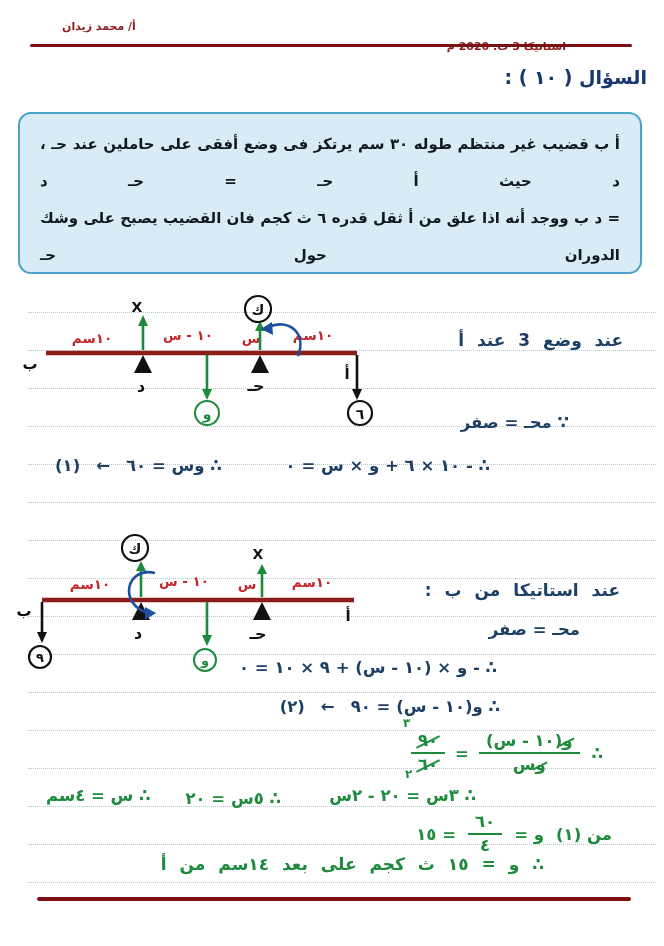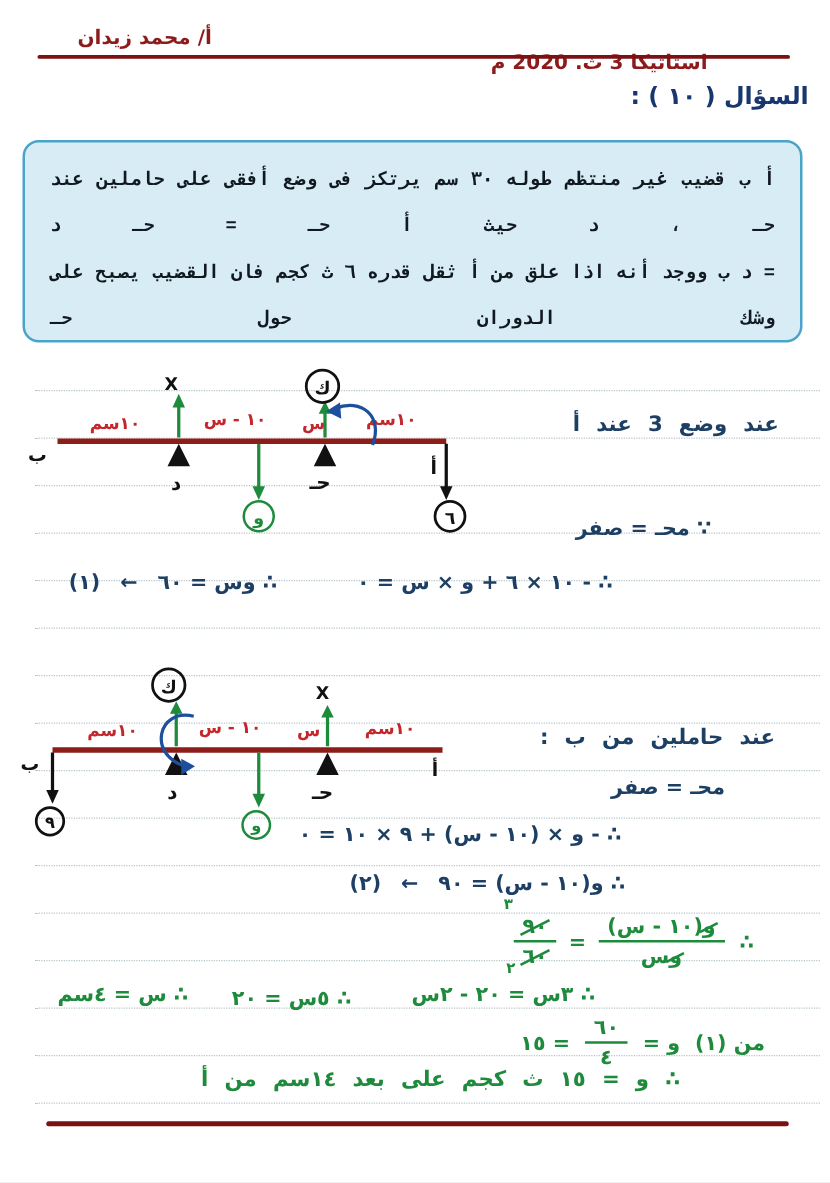--- a/index.html
+++ b/index.html
@@ -1,25 +1,25 @@
 <!DOCTYPE html>
 <html lang="ar" dir="rtl"><head>
 <meta charset="utf-8">
 <style>
   html,body{margin:0;padding:0;background:#e8e8e8;}
   #page{position:relative;width:664px;height:946px;background:#ffffff;overflow:hidden;
         font-family:"DejaVu Sans",sans-serif;direction:rtl;}
   .abs{position:absolute;}
   
-  .hdr{color:#8E1B1B;font-size:16px;font-weight:bold;}
+  .hdr{color:#8E1B1B;font-size:11px;font-weight:bold;}
   #hdr-rule{left:30px;top:44px;width:602px;height:3px;background:#7B1113;border-radius:2px;}
   #title{right:17px;top:66px;color:#17376E;font-size:19px;font-weight:bold;}
   
   #pbox{left:18px;top:112px;width:624px;height:162px;background:#D8ECF5;
-        border:2.5px solid #4AA3C8;border-radius:13px;padding:12px 20px 0 20px;box-sizing:border-box;font-family:Liberation Mono, monospace;}
+        border:2.5px solid #4AA3C8;border-radius:13px;padding:12px 20px 0 20px;box-sizing:border-box;}
   .pline{color:#101820;font-size:15px;font-weight:bold;line-height:37px;text-align:justify;}
   .pline.just{text-align-last:justify;}
   .pline.last{text-align:right;}
   
   .rline{position:absolute;left:28px;right:8px;height:0;border-top:1.5px dotted #B9C7CD;}
   
   .navy{color:#1C3F63;}
   .green{color:#1E8A3C;}
   .hand{font-weight:600;font-size:16.5px;white-space:nowrap;}
   .hand.big{font-size:17px;word-spacing:7px;}
@@ -155,21 +155,21 @@
 
     <polygon points="254,74 245,92 263,92" fill="#111"></polygon>
     <text x="250" y="111" font-size="16" font-weight="bold" fill="#111" text-anchor="middle">حـ</text>
     <line x1="254" y1="69" x2="254" y2="44" stroke="#1E8A3C" stroke-width="2.6"></line>
     <polygon points="254,36 249,46 259,46" fill="#1E8A3C"></polygon>
     <text x="250" y="31" font-size="14" font-weight="bold" fill="#111" text-anchor="middle">X</text>
 
     <text x="340" y="93" font-size="15" font-weight="bold" fill="#111" text-anchor="middle">أ</text>
   </svg>
 
-  <div class="abs hand big navy" style="right:44px;top:580px;">عند حاملين من ب :</div>
+  <div class="abs hand big navy" style="right:44px;top:580px;">عند استاتيكا من ب :</div>
   <div class="abs hand navy" style="right:84px;top:620px;">محـ = صفر</div>
   <div class="abs hand navy" style="right:167px;top:658px;">∴ - و × (١٠ - س) + ٩ × ١٠ = ٠</div>
   <div class="abs eqrow hand navy" style="right:164px;top:697px;">
     <span>∴ و(١٠ - س) = ٩٠</span>
     <span class="gapA">←</span>
     <span>(٢)</span>
   </div>
 
   <div class="abs eqrow hand green" style="right:49px;top:732px;">
     <span style="margin:0 12px;">∴</span>

